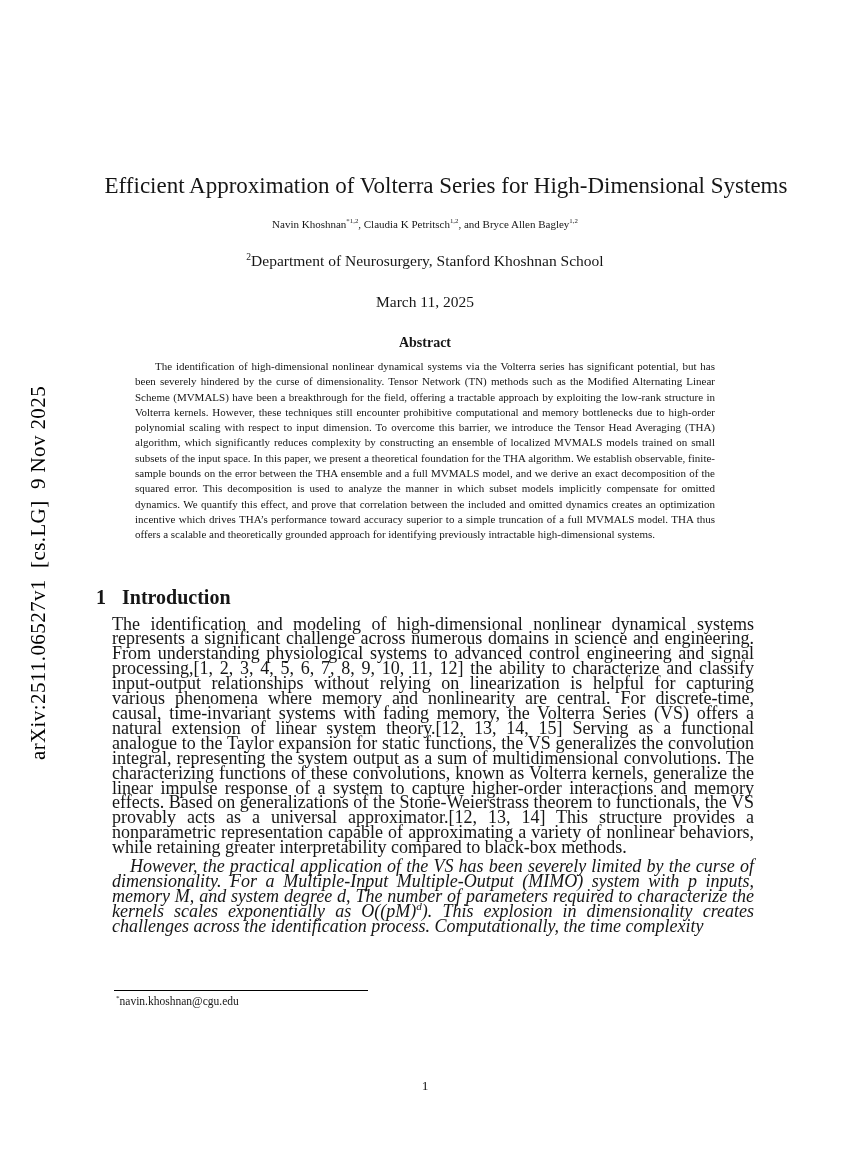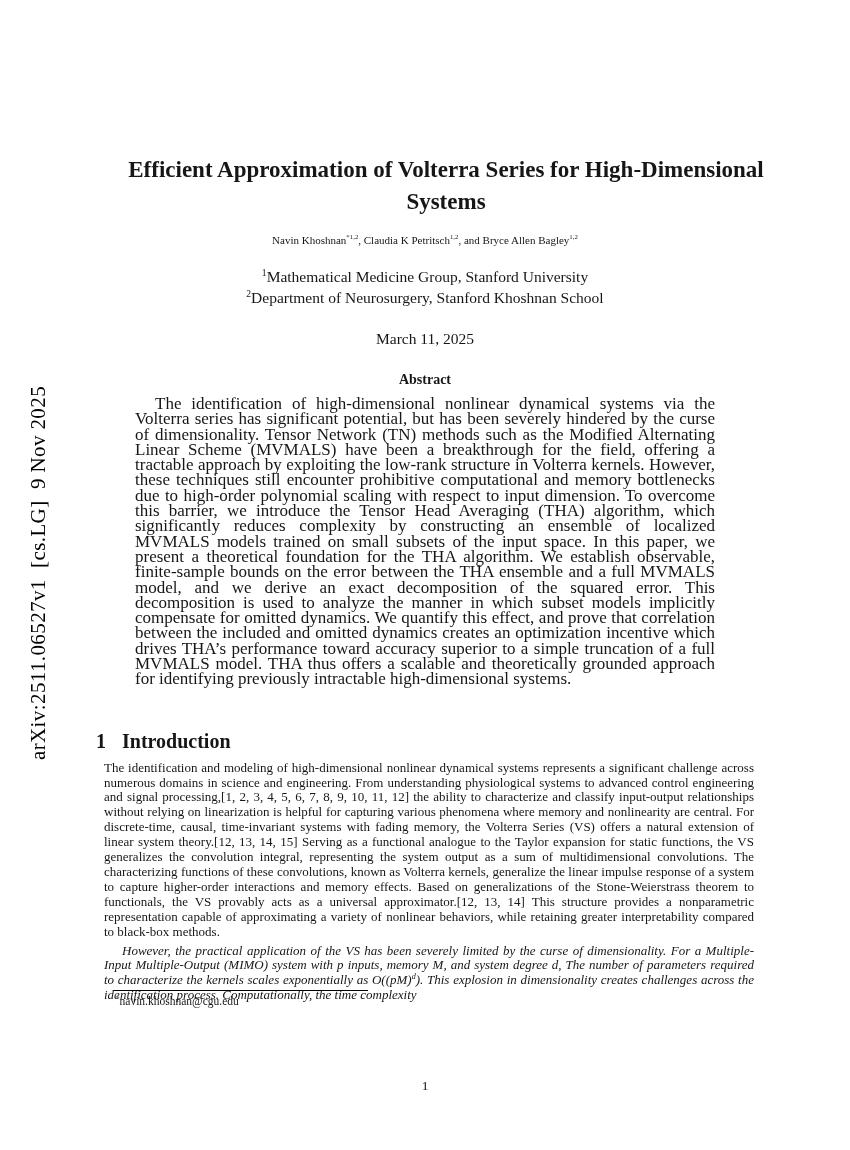--- a/index.html
+++ b/index.html
@@ -22,64 +22,63 @@
     line-height: 26px;
     text-align: center;
     transform: rotate(-90deg);
     font-size: 21px;
     letter-spacing: 0.4px;
     white-space: pre;
     color: #000000;
   }
   .content { padding: 154px 96px 0 96px; }
   .title {
-    margin: 0 auto;
+    margin: 16px auto;
     width: 700px;
     font-size: 23px;
     line-height: 32px;
-    font-weight: bold;
+    font-weight: normal;
     text-align: center;
   }
   sup { font-size: 62%; vertical-align: super; line-height: 0; }
   .authors { margin-top: 16px; text-align: center; font-size: 11px; }
   .affiliations { margin-top: 20px; text-align: center; font-size: 15.5px; line-height: 21px; }
   .date { margin-top: 22px; text-align: center; font-size: 15.5px; }
   .abstract-heading { margin-top: 24px; text-align: center; font-size: 14px; font-weight: bold; }
   .abstract-body {
     width: 580px;
     margin: 8px auto 0 auto;
-    font-size: 17px;
+    font-size: 11px;
     line-height: 15.3px;
     text-align: justify;
     text-indent: 20px;
   }
   .section-heading { margin-top: 43px; font-size: 20px; font-weight: bold; }
   .section-heading .sec-num { display: inline-block; margin-right: 16px; }
-  .body-par { margin: 8px 0 0 8px; font-size: 13px; line-height: 14.9px; text-align: justify; }
+  .body-par { margin: 8px 0 0 16px; font-size: 18px; line-height: 14.9px; text-align: justify; }
   .body-par.indent { text-indent: 18px; margin-top: 4px; font-style: italic; }
   .footnote { position: absolute; left: 96px; top: 990px; width: 658px; }
   .footnote-rule { width: 254px; margin-left: 18px; border-top: 1px solid #000; margin-bottom: 4px; }
   .footnote-text { font-size: 11.5px; padding-left: 20px; }
   .page-number { position: absolute; left: 0; right: 0; top: 1078px; text-align: center; font-size: 13.5px; }
 </style>
 </head>
 <body>
 
 <div class="doc">
 
   <div class="arxiv-banner">arXiv:2511.06527v1  [cs.LG]  9 Nov 2025</div>
 
   <div class="content">
 
     <h1 class="title">Efficient Approximation of Volterra Series for High-Dimensional Systems</h1>
 
     <div class="authors"><span>Navin Khoshnan</span><sup>*1,2</sup><span>, </span><span>Claudia K Petritsch</span><sup>1,2</sup><span>, and </span><span>Bryce Allen Bagley</span><sup>1,2</sup></div>
 
     <div class="affiliations">
-      <div><sup>1</sup><span>Mathematical Medicine Group, Stanford University</span></div>
       <div><sup>2</sup><span>Department of Neurosurgery, Stanford Khoshnan School</span></div>
     </div>
 
     <div class="date">March 11, 2025</div>
 
     <div class="abstract-heading">Abstract</div>
     <p class="abstract-body">The identification of high-dimensional nonlinear dynamical systems via the Volterra series has significant potential, but has been severely hindered by the curse of dimensionality. Tensor Network (TN) methods such as the Modified Alternating Linear Scheme (MVMALS) have been a breakthrough for the field, offering a tractable approach by exploiting the low-rank structure in Volterra kernels. However, these techniques still encounter prohibitive computational and memory bottlenecks due to high-order polynomial scaling with respect to input dimension. To overcome this barrier, we introduce the Tensor Head Averaging (THA) algorithm, which significantly reduces complexity by constructing an ensemble of localized MVMALS models trained on small subsets of the input space. In this paper, we present a theoretical foundation for the THA algorithm. We establish observable, finite-sample bounds on the error between the THA ensemble and a full MVMALS model, and we derive an exact decomposition of the squared error. This decomposition is used to analyze the manner in which subset models implicitly compensate for omitted dynamics. We quantify this effect, and prove that correlation between the included and omitted dynamics creates an optimization incentive which drives THA’s performance toward accuracy superior to a simple truncation of a full MVMALS model. THA thus offers a scalable and theoretically grounded approach for identifying previously intractable high-dimensional systems.</p>
 
     <div class="section-heading"><span class="sec-num">1</span><span>Introduction</span></div>
 

